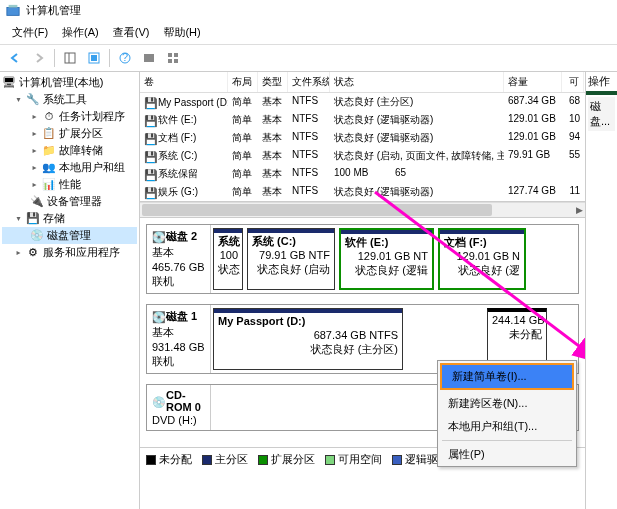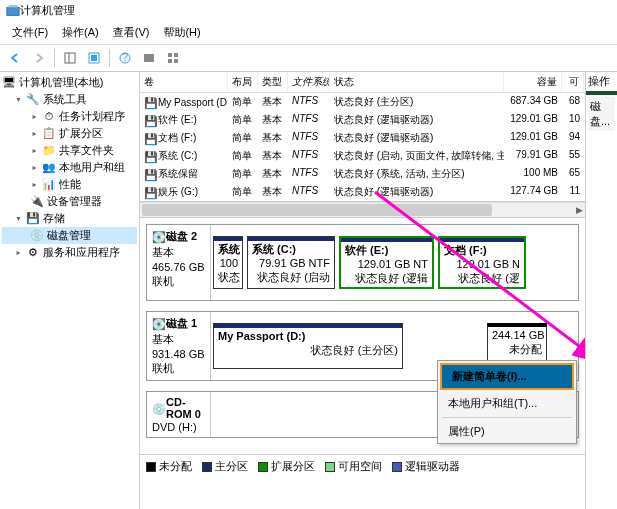--- a/index.html
+++ b/index.html
@@ -1,17 +1,17 @@
 <!DOCTYPE html>
 <html><head>
 <meta charset="utf-8">
 <style>
 * { margin: 0; padding: 0; box-sizing: border-box; font-family: "Microsoft YaHei", "Segoe UI", sans-serif; font-size: 11px; }
 body { background: #fff; width: 617px; height: 509px; overflow: hidden; }
-.titlebar { display: flex; align-items: center; padding: 3px 6px; }
+.titlebar { display: flex; align-items: center; padding: 3px 6px; gap: 6px; }
 .titlebar-icon { width: 14px; height: 14px; display: inline-block; }
 .menubar { display: flex; gap: 2px; padding: 2px 6px; border-bottom: 1px solid #ddd; }
 .menu-item { padding: 2px 6px; cursor: default; }
 .toolbar { display: flex; gap: 2px; padding: 3px 4px; border-bottom: 1px solid #ccc; align-items: center; }
 .tool-btn { width: 22px; height: 20px; display: flex; align-items: center; justify-content: center; border: 1px solid transparent; }
 .tool-sep { width: 1px; height: 18px; background: #ccc; margin: 0 2px; }
 .main { display: flex; height: calc(100% - 68px); }
 .tree-panel { width: 140px; border-right: 1px solid #ccc; overflow: auto; padding: 2px; font-size: 10px; }
 .tree-item { display: flex; align-items: center; gap: 3px; padding: 1px 0 1px 0; white-space: nowrap; cursor: default; }
 .tree-item.selected { background: #cce8ff; }
@@ -24,44 +24,44 @@
 .rp-head { padding: 2px; border-bottom: 4px solid #14532d; }
 .rp-item { padding: 2px; background: #f4f4f4; margin: 2px; }
 .volume-table { border-bottom: 1px solid #ccc; }
 .vt-head { display: flex; background: #fff; border-bottom: 1px solid #ddd; }
 .vt-head .vc { padding: 3px 4px; border-right: 1px solid #eee; font-size: 10px; }
 .vt-row { display: flex; padding: 1px 0; }
 .vc { font-size: 10px; padding: 1px 4px; white-space: nowrap; overflow: hidden; }
 .vc-vol { width: 88px; display: flex; align-items: center; gap: 3px; }
 .vc-lay { width: 30px; }
 .vc-typ { width: 30px; }
-.vc-fs  { width: 42px; font-style: italic; }
+.vc-fs  { width: 42px; }
 .vc-stat{ width: 174px; }
-.vc-cap { width: 58px; text-align: right; }
+.vc-cap { width: 58px; }
 .vc-ff  { width: 22px; text-align: right; }
 .drive-icon { width: 11px; height: 11px; display: inline-block; }
 .scroll-strip { height: 16px; background: #f0f0f0; border-top: 1px solid #ddd; border-bottom: 1px solid #ccc; display: flex; align-items: center; position: relative; }
 .scroll-thumb { position: absolute; left: 2px; width: 350px; height: 12px; background: #cdcdcd; border-radius: 2px; }
 .scroll-arrow { position: absolute; right: 2px; font-size: 9px; color: #666; }
 .diagram { overflow: auto; padding: 6px; }
 .disk-row { display: flex; border: 1px solid #999; margin-bottom: 10px; min-height: 66px; position: relative; }
 .disk-info { width: 64px; border-right: 1px solid #ccc; padding: 4px 5px; font-size: 10px; display: flex; flex-direction: column; gap: 1px; }
 .disk-info .dname { font-weight: bold; display: flex; align-items: center; gap: 3px; }
 .parts { display: flex; flex: 1; }
-.part { border: 1px solid #333; margin: 11px 2px; padding: 2px 4px; font-size: 9px; line-height: 1.25; overflow: hidden; }
+.part { border: 1px solid #333; margin: 3px 2px; padding: 2px 4px; font-size: 9px; line-height: 1.25; overflow: hidden; }
 .part .ptitle { font-weight: bold; white-space: nowrap; }
 .part .pinfo { white-space: nowrap; text-align: right; }
 .bar-top { height: 4px; margin: -2px -4px 2px -4px; }
 .bar-navy { background: #1a2a6c; }
 .part.green-border { border: 2px solid #0a8f00; }
 .legend { border-top: 1px solid #ccc; padding: 4px 6px; display: flex; gap: 10px; font-size: 10px; align-items: center; flex-wrap: wrap; }
 .leg-sw { width: 10px; height: 10px; display: inline-block; border: 1px solid #333; margin-right: 3px; vertical-align: middle; }
 .context-menu { position: absolute; right: 8px; top: 288px; width: 140px; background: #f5f5f5; border: 1px solid #999; box-shadow: 2px 2px 3px rgba(0,0,0,.2); z-index: 50; font-size: 11px; }
 .cm-item { padding: 4px 10px; cursor: default; }
-.cm-item.hl { background: #0369a1; border: 2px solid #f7931e; margin: 2px; font-weight: bold; }
+.cm-item.hl { background: #3b82f6; border: 2px solid #f7931e; margin: 2px; }
 .cm-sep { height: 1px; background: #ccc; margin: 2px 4px; }
 .arrow-annot { position: absolute; z-index: 40; pointer-events: none; }
 </style>
 </head>
 <body>
 
 <div class="titlebar">
   <span class="titlebar-icon">
     <svg viewBox="0 0 16 16">
         <rect x="1" y="4" width="14" height="9" fill="#4a90d9" stroke="#2a6bb0"></rect>
@@ -142,21 +142,21 @@
       <span>任务计划程序</span>
     </div>
     <div class="tree-item indent-2">
       <span class="tree-toggle">▸</span>
       <span class="tree-icon">📋</span>
       <span>扩展分区</span>
     </div>
     <div class="tree-item indent-2">
       <span class="tree-toggle">▸</span>
       <span class="tree-icon">📁</span>
-      <span>共享文件夹</span>
+      <span>故障转储</span>
     </div>
     <div class="tree-item indent-2">
       <span class="tree-toggle">▸</span>
       <span class="tree-icon">👥</span>
       <span>本地用户和组</span>
     </div>
     <div class="tree-item indent-2">
       <span class="tree-toggle">▸</span>
       <span class="tree-icon">📊</span>
       <span>性能</span>
@@ -228,21 +228,20 @@
             <div class="vc vc-fs">NTFS</div>
             <div class="vc vc-stat">状态良好 (启动, 页面文件, 故障转储, 主分区)</div>
             <div class="vc vc-cap">79.91 GB</div>
             <div class="vc vc-ff">55</div>
           </div>
           <div class="vt-row">
             <div class="vc vc-vol"><span class="drive-icon">💾</span>系统保留</div>
             <div class="vc vc-lay">简单</div>
             <div class="vc vc-typ">基本</div>
             <div class="vc vc-fs">NTFS</div>
-            <div class="vc vc-stat">状态良好 (系统, 活动, 主分区)</div>
             <div class="vc vc-cap">100 MB</div>
             <div class="vc vc-ff">65</div>
           </div>
           <div class="vt-row">
             <div class="vc vc-vol"><span class="drive-icon">💾</span>娱乐 (G:)</div>
             <div class="vc vc-lay">简单</div>
             <div class="vc vc-typ">基本</div>
             <div class="vc vc-fs">NTFS</div>
             <div class="vc vc-stat">状态良好 (逻辑驱动器)</div>
             <div class="vc vc-cap">127.74 GB</div>
@@ -303,20 +302,21 @@
               <span>磁盘 1</span>
             </div>
           <div>基本</div>
           <div>931.48 GB</div>
           <div>联机</div>
         </div>
         <div class="parts">
           <div class="part" style="width:190px">
             <div class="bar-top bar-navy"></div>
             <div class="ptitle">My Passport  (D:)</div>
+            <div class="pinfo">687.34 GB NTFS</div>
             <div class="pinfo">状态良好 (主分区)</div>
           </div>
           <div style="width:80px"></div>
           <div class="part" style="width:60px;border-top:4px solid #000">
             <div class="pinfo">244.14 GB</div>
             <div class="pinfo">未分配</div>
           </div>
         </div>
       </div>
 
@@ -345,20 +345,21 @@
       <defs>
           <marker id="ah" markerWidth="10" markerHeight="8" refX="9" refY="4" orient="auto">
             <polygon points="0 0, 10 4, 0 8" fill="#ff00cc"></polygon>
           </marker>
         </defs>
       <line x1="5" y1="5" x2="230" y2="175" stroke="#ff00cc" stroke-width="3" marker-end="url(#ah)"></line>
     </svg>
 
     <div class="context-menu">
       <div class="cm-item hl">新建简单卷(I)...</div>
+      <div class="cm-item">新建跨区卷(N)...</div>
       <div class="cm-item">本地用户和组(T)...</div>
       <div class="cm-sep"></div>
       <div class="cm-item">属性(P)</div>
 
     </div>
 
   </div>
 
   <div class="right-panel">
     <div class="rp-head">操作</div>

